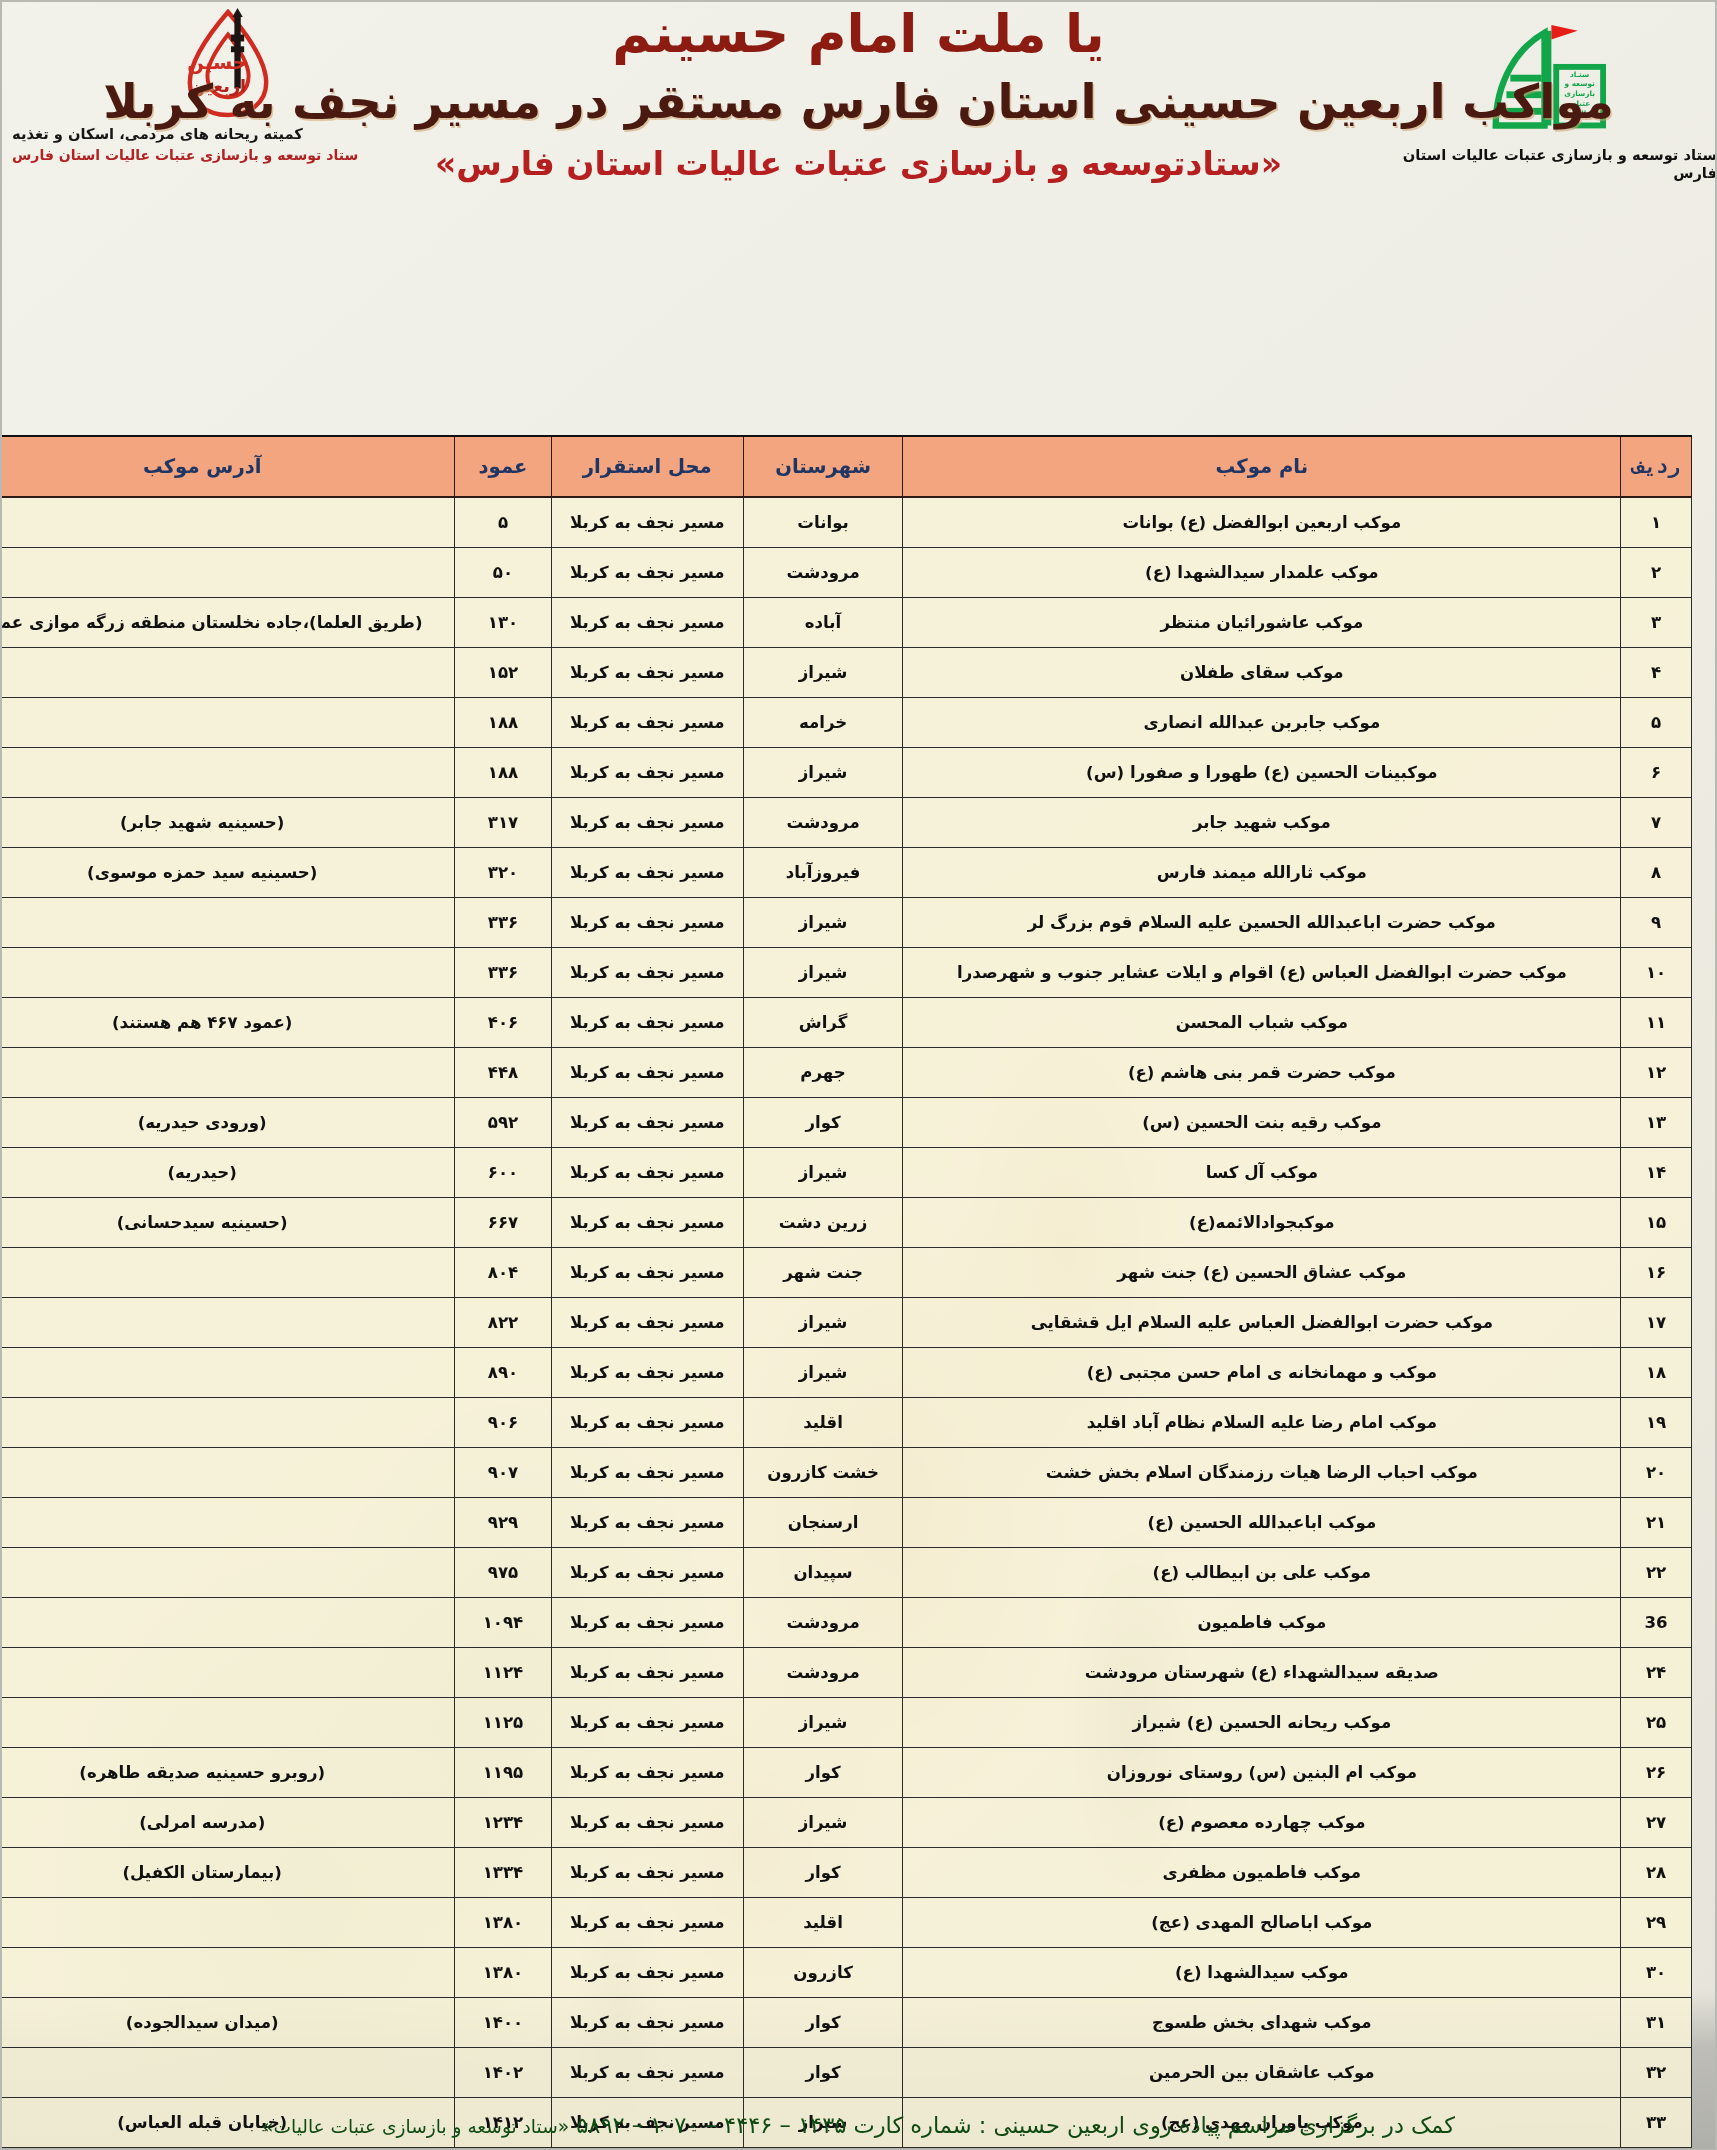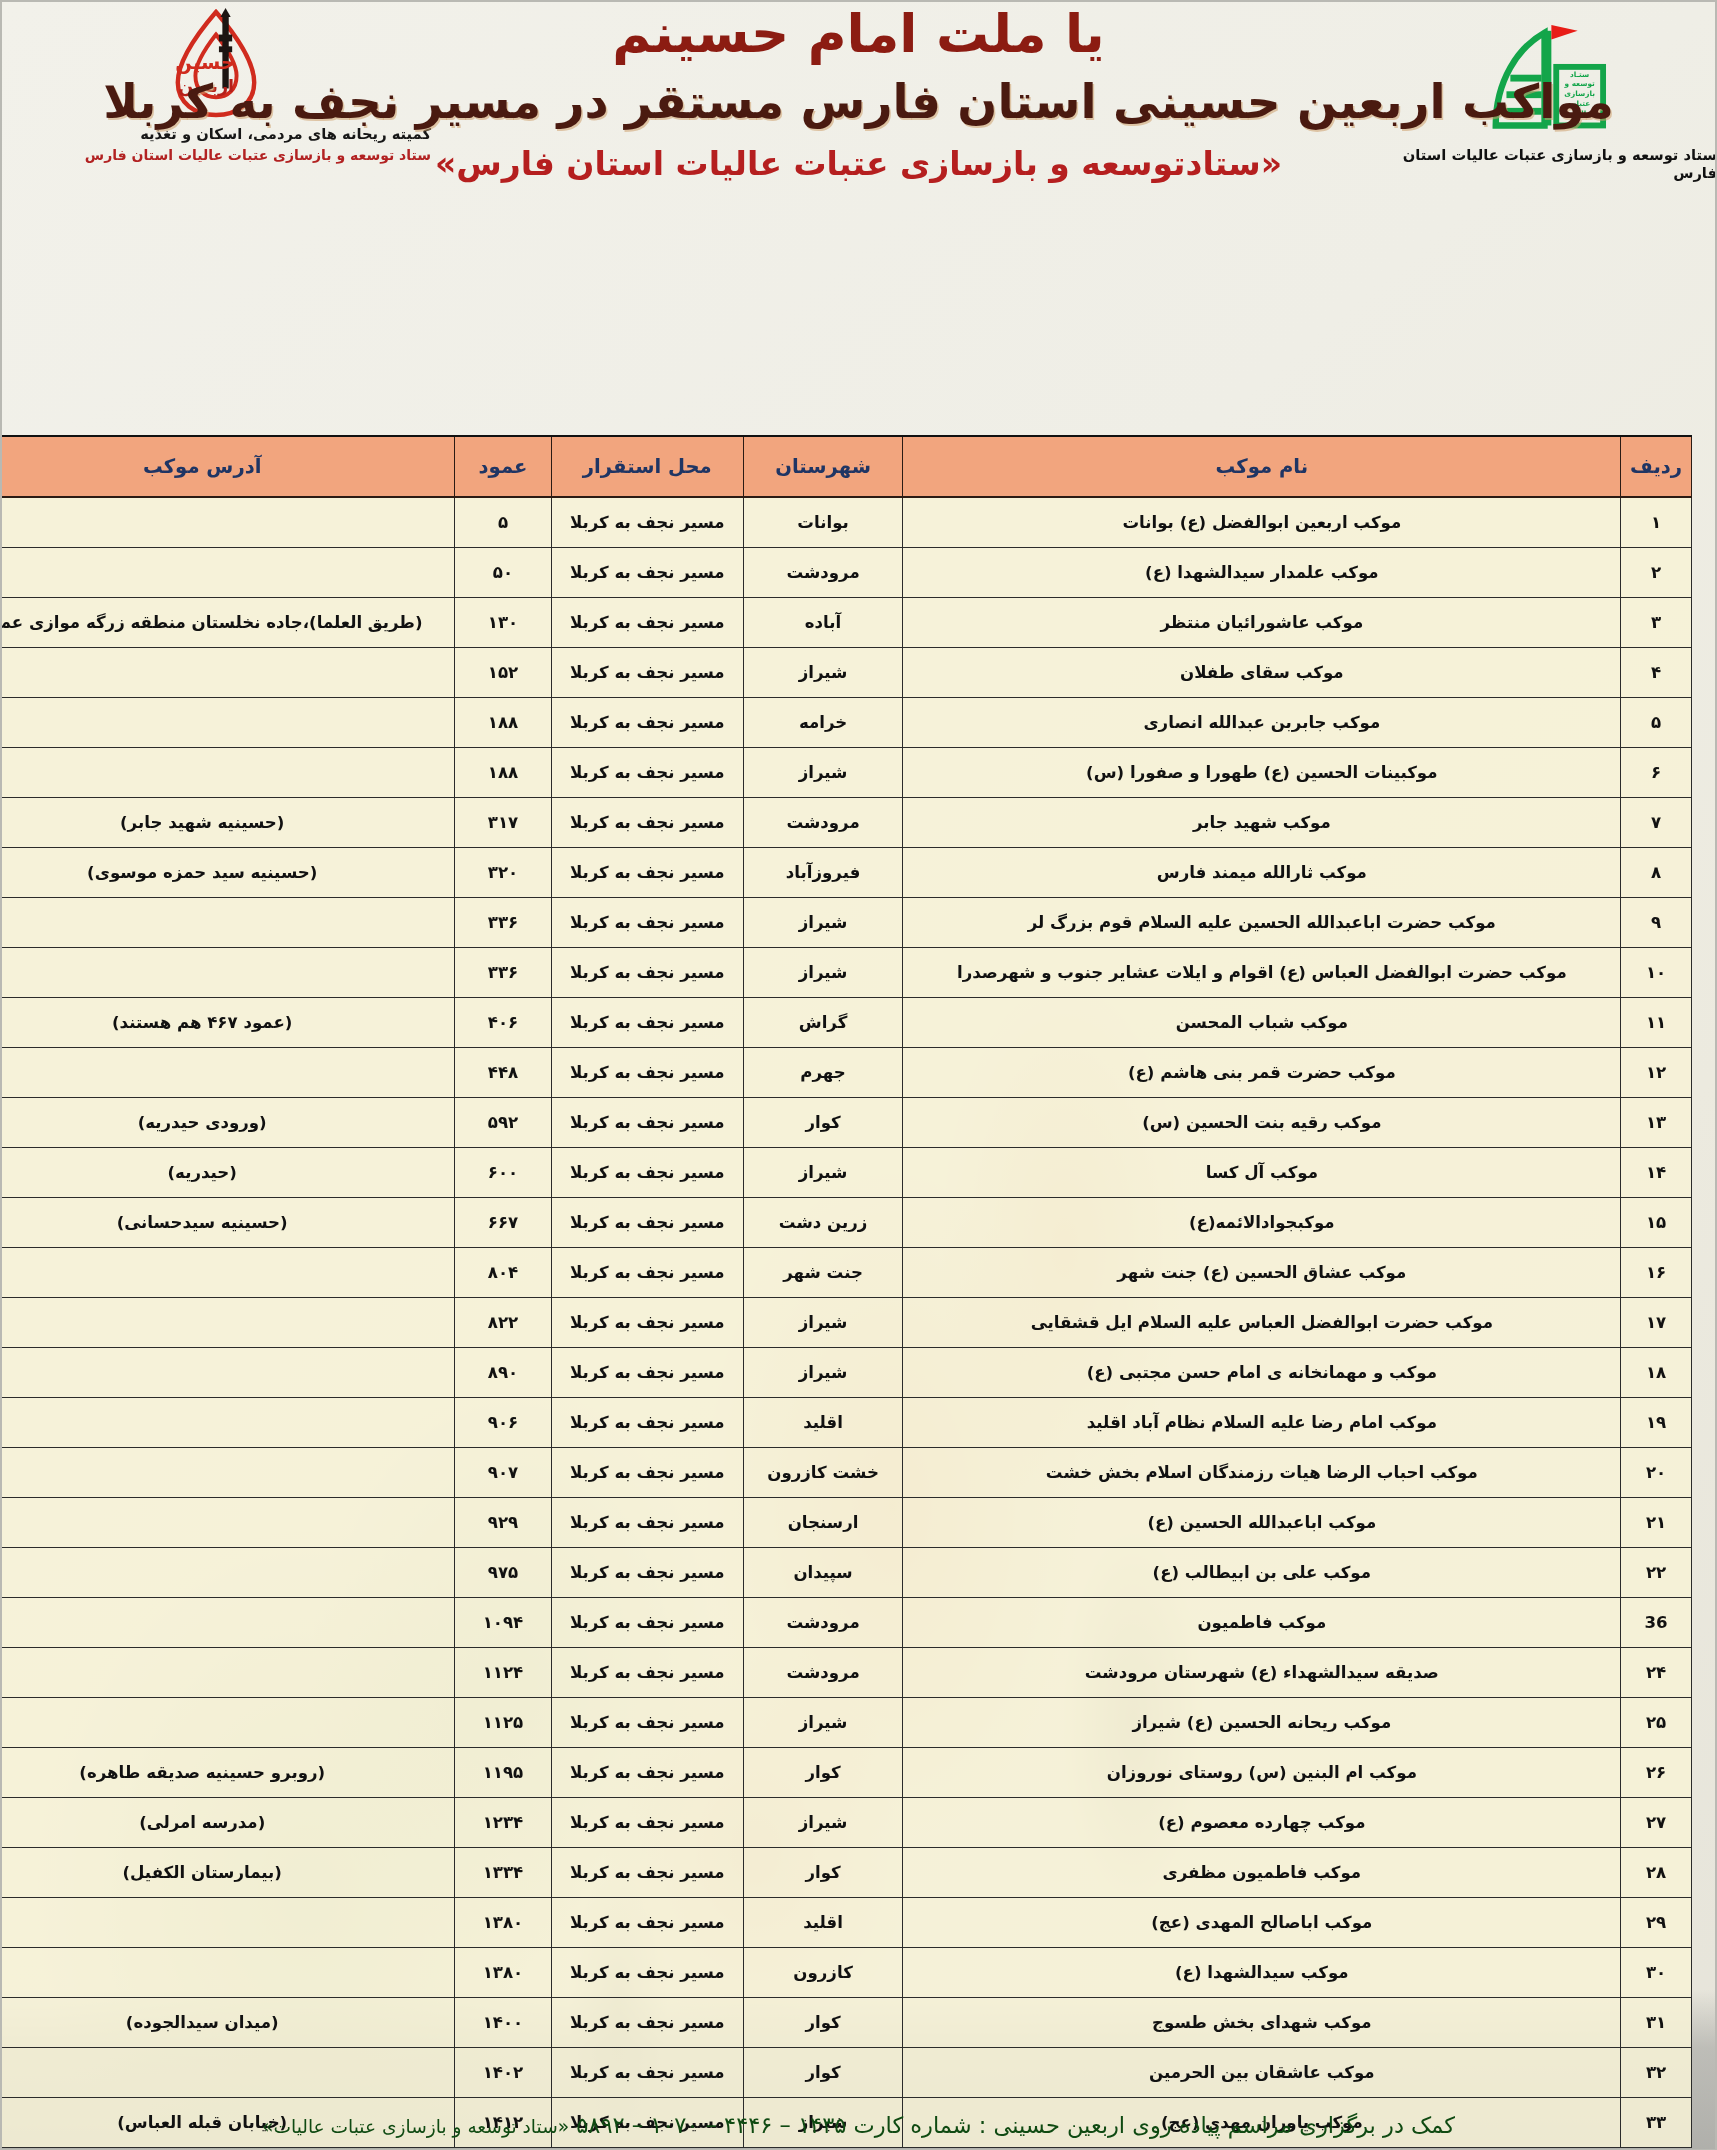--- a/index.html
+++ b/index.html
@@ -31,21 +31,21 @@
       
       linear-gradient(140deg,#f2f1ea 0%, #efeee6 40%, #eceadf 70%, #e6e4da 100%);
     z-index:0;
   }
   .page-frame { position:absolute; inset:0; border:2px solid #b9b9b3; box-sizing:border-box; z-index:6; pointer-events:none;}
 
   .sheet { position:absolute; inset:0; z-index:2; }
 
   
   .header { position:relative; height:147px; }
-  .logo-left  { position:absolute; left:0px;  top:5.9px; width:431px; text-align:right; }
+  .logo-left  { position:absolute; left:0px;  top:5.9px; width:431px; text-align:left;padding-left:12px; }
   .logo-right { position:absolute; right:0px; top:22px; width:343px; }
 
   .logo-caption1 { font-size:14.7px; font-weight:bold; color:#171717; margin-top:3.9px; line-height:1.5; }
   .logo-caption2 { font-size:14px; font-weight:bold; color:#b22222; line-height:1.5; }
 
   .titles { position:absolute; left:0; right:0; top:73px; text-align:center; }
   .title-main {
     font-size:47px; font-weight:bold; color:#4a1a10;
     letter-spacing:-0.5px; line-height:1.25;
     text-shadow: 1.5px 1.5px 0 rgba(205,160,110,.55);
@@ -82,21 +82,21 @@
     height:45px;
     line-height:1.2;
   }
   td.c-radif  { width:58px; font-size:18px; }
   td.c-name   { width:705px; }
   td.c-county { width:147px; }
   td.c-place  { width:179px; font-size:15.7px; }
   td.c-pole   { width:84px; font-size:18px; }
   td.c-addr   { width:492px; font-size:15px; }
 
-  th.c-radif  { width:58px; }
+  th.c-radif  { width:58px;font-family:Liberation Mono, monospace; }
   th.c-name   { width:705px; }
   th.c-county { width:147px; }
   th.c-place  { width:179px; }
   th.c-pole   { width:84px; }
   th.c-addr   { width:492px; }
 
   
   .footer {
     position:absolute; left:0; right:0; bottom:10.8px;
     text-align:center;

